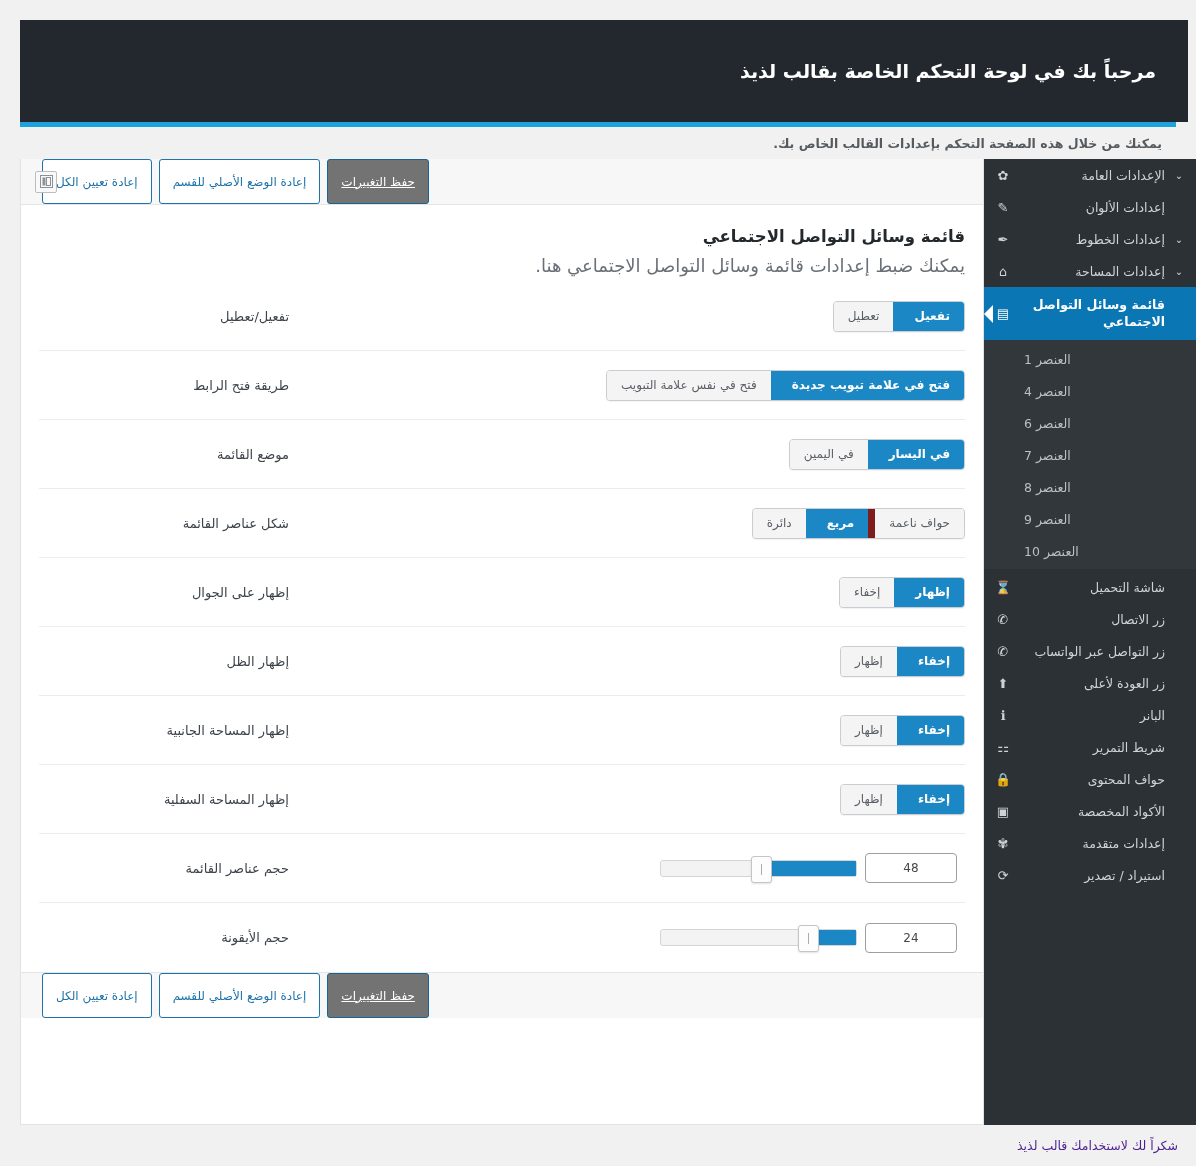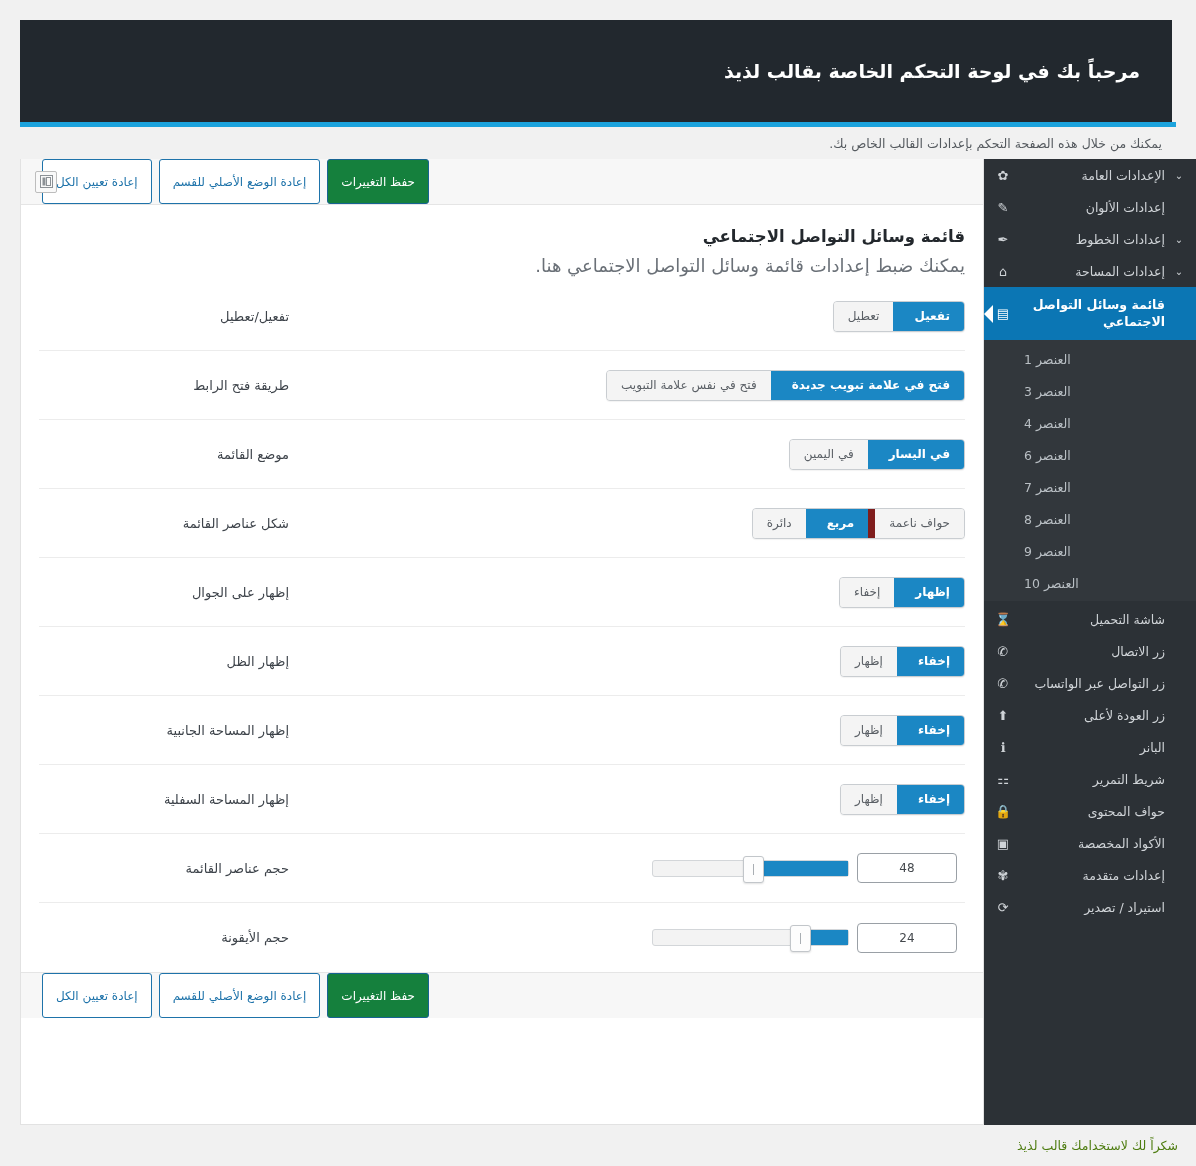--- a/index.html
+++ b/index.html
@@ -12,21 +12,21 @@
   body {
     width: 1196px;
     height: 1166px;
     overflow: hidden;
     position: relative;
   }
 
   
   #header-bar {
     position: absolute;
-    top: 20px; left: 20px; right: 24px;
+    top: 20px; left: 20px; right: 8px;
     height: 102px;
     background: #22282e;
     display: flex;
     align-items: center;
     justify-content: flex-start;
     padding: 0 32px;
   }
   #header-title {
     color: #ffffff;
     font-size: 19px;
@@ -40,20 +40,21 @@
     background: #1ca3dd;
   }
   #header-sub {
     position: absolute;
     top: 127px; left: 20px; right: 20px;
     height: 32px;
     background: #f1f1f1;
     display: flex;
     align-items: center;
     padding: 0 14px;
+    font-weight: bold;
   }
   #header-sub span {
     font-size: 12.5px;
     color: #555a5f;
   }
 
   
   #sidebar {
     position: absolute;
     top: 159px;
@@ -173,23 +174,24 @@
     border-radius: 3px;
     cursor: pointer;
     display: inline-flex;
     align-items: center;
     justify-content: center;
     white-space: nowrap;
     margin-left: 7px;
     border: 1px solid transparent;
   }
   .btn-primary {
-    background: #15803d;
+    background: #737373;
     color: #ffffff;
     border-color: #176392;
+    text-decoration: underline;
   }
   .btn-outline {
     background: #ffffff;
     color: #1e73aa;
     border-color: #1e73aa;
   }
   .panel-toggle {
     position: absolute;
     left: 14px; top: 50%;
     transform: translateY(-50%);
@@ -274,21 +276,21 @@
     border-left-color: #1b87c4;
   }
 
   
   .slider-wrap {
     display: flex;
     align-items: center;
     flex-direction: row;
   }
   .num-box {
-    width: 100px;
+    width: 92px;
     height: 30px;
     border: 1px solid #9aa0a6;
     border-radius: 4px;
     background: #ffffff;
     font-size: 12px;
     color: #44484d;
     display: flex;
     align-items: center;
     justify-content: center;
     margin-left: 8px;
@@ -333,21 +335,21 @@
   #footer {
     position: absolute;
     bottom: 0; left: 20px; right: 0;
     height: 41px;
     display: flex;
     align-items: center;
     justify-content: flex-start;
     padding: 0 18px;
     background: #f1f1f1;
   }
-  #footer span { font-size: 12.5px; color: #4d7c0f; }
+  #footer span { font-size: 12.5px; color: #4c1d95; }
 </style>
 </head>
 <body>
 
 <div id="header-bar">
   <div id="header-title">مرحباً بك في لوحة التحكم الخاصة بقالب لذيذ</div>
 </div>
 <div id="header-accent"></div>
 <div id="header-sub">
   <span>يمكنك من خلال هذه الصفحة التحكم بإعدادات القالب الخاص بك.</span>
@@ -377,23 +379,20 @@
       </div>
       <div class="nav-item active">
         <span class="nav-chev"></span>
         <span class="nav-label">قائمة وسائل التواصل الاجتماعي</span>
         <span class="nav-ico">▤</span>
       </div>
     </div>
   <div id="submenu">
       <div class="sub-item">
         <span class="sub-label">العنصر 1</span>
-      </div>
-      <div class="sub-item">
-        <span class="sub-label">العنصر 3</span>
       </div>
       <div class="sub-item">
         <span class="sub-label">العنصر 4</span>
       </div>
       <div class="sub-item">
         <span class="sub-label">العنصر 6</span>
       </div>
       <div class="sub-item">
         <span class="sub-label">العنصر 7</span>
       </div>

